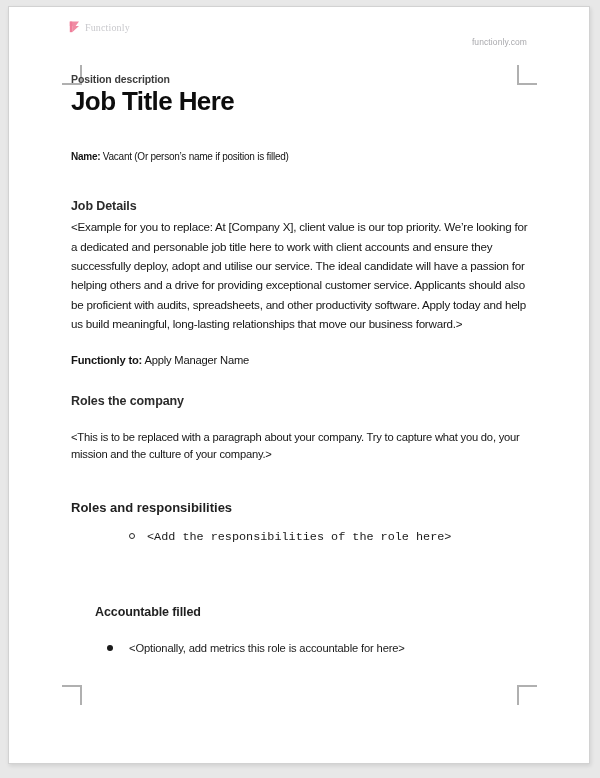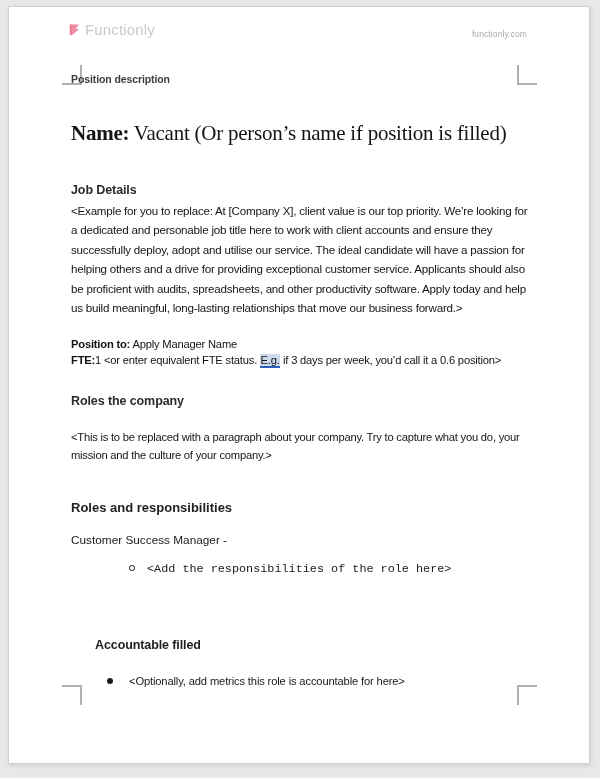--- a/index.html
+++ b/index.html
@@ -41,29 +41,29 @@
     display: flex;
     align-items: center;
     gap: 5px;
   }
   .brand-mark {
     width: 11px;
     height: 12px;
     display: block;
   }
   .brand-name {
-    font-family: Liberation Sans, sans-serif;
-    font-size: 15px;
+    font-family: Liberation Serif, serif;
+    font-size: 10px;
     color: #c9c9cd;
     letter-spacing: 0.15px;
   }
   .site-url {
     position: absolute;
     right: 62px;
-    top: 8px;
+    top: 16px;
     font-family: "Liberation Sans", sans-serif;
     font-size: 8.5px;
     color: #a9a9ad;
     letter-spacing: 0.1px;
   }
 
   
   .crop-mark {
     position: absolute;
     width: 20px;
@@ -117,22 +117,22 @@
     font-family: "Liberation Sans", sans-serif;
     font-size: 26px;
     font-weight: bold;
     color: #0d0d0d;
     margin: 0;
     letter-spacing: -0.6px;
     line-height: 1.08;
   }
 
   .name-line {
-    font-family: Liberation Serif, serif;
-    font-size: 21px;
+    font-family: Liberation Sans, sans-serif;
+    font-size: 10px;
     color: #141414;
     margin: 36px 0 0 0;
     letter-spacing: -0.25px;
   }
   .name-line b { font-weight: bold; }
 
   .sec-head {
     font-family: "Liberation Sans", sans-serif;
     font-size: 12.5px;
     font-weight: bold;
@@ -268,45 +268,42 @@
       <span class="v"></span>
     </div>
   <div class="crop-mark cm-br">
       <span class="h"></span>
       <span class="v"></span>
     </div>
 
   <div class="doc-body">
 
     <p class="kicker">Position description</p>
+    <h1 class="doc-title">Job Title Here</h1>
 
     <p class="name-line">
       <b>Name:</b>
       <span>Vacant (Or person’s name if position is filled)</span>
     </p>
 
     <h2 class="sec-head job-details">Job Details</h2>
     <p class="para">&lt;Example for you to replace: At [Company X], client value is our top priority. We’re looking for a dedicated and personable job title here to work with client accounts and ensure they successfully deploy, adopt and utilise our service. The ideal candidate will have a passion for helping others and a drive for providing exceptional customer service. Applicants should also be proficient with audits, spreadsheets, and other productivity software. Apply today and help us build meaningful, long-lasting relationships that move our business forward.&gt;</p>
 
     <div class="meta-block">
       <div class="meta-line">
-        <b>Position to:</b>
+        <b>Functionly to:</b>
         <span>Apply Manager Name</span>
       </div>
-      <div class="meta-line">
-        <b>FTE:</b><span>1 &lt;or enter equivalent FTE status. </span><span class="grammar-flag">E.g.</span><span> if 3 days per week, you’d call it a 0.6 position&gt;</span>
-      </div>
     </div>
 
     <h2 class="sec-head about">Roles the company</h2>
     <p class="para about-para">&lt;This is to be replaced with a paragraph about your company. Try to capture what you do, your mission and the culture of your company.&gt;</p>
 
     <div class="block-arial">
       <h2 class="sec-head roles">Roles and responsibilities</h2>
-      <p class="role-name">Customer Success Manager -</p>
       <ul class="sub-bullet-list">
         <li>
           <span class="marker"></span>
           <span>&lt;Add the responsibilities of the role here&gt;</span>
         </li>
       </ul>
     </div>
 
     <div class="block-arial">
       <h2 class="sec-head metrics">Accountable filled</h2>

